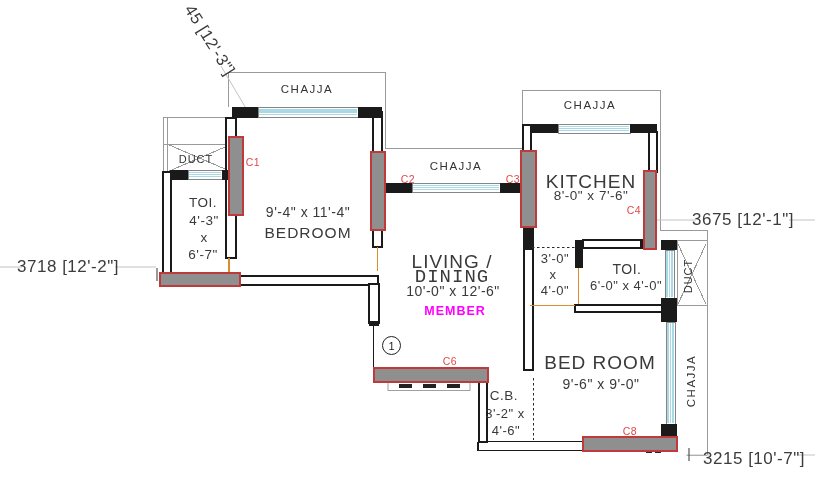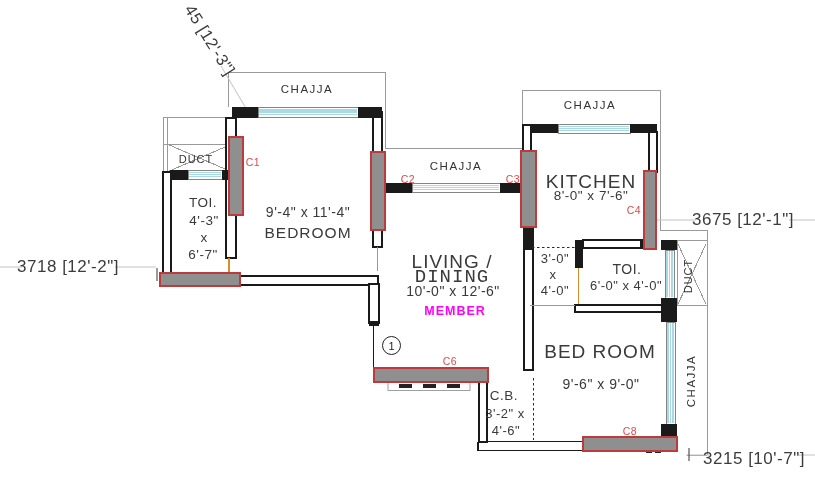--- a/index.html
+++ b/index.html
@@ -168,21 +168,21 @@
   <div class="lbl room" style="left:591px;top:181px;">KITCHEN</div>
   <div class="lbl dims" style="left:591px;top:196px;">8'-0" x 7'-6"</div>
 
   <div class="lbl dims" style="left:555px;top:258px;font-size:13px;">3'-0"</div>
   <div class="lbl dims" style="left:553px;top:274px;font-size:13px;">x</div>
   <div class="lbl dims" style="left:555px;top:290px;font-size:13px;">4'-0"</div>
 
   <div class="lbl dims" style="left:627px;top:269px;font-size:14px;">TOI.</div>
   <div class="lbl dims" style="left:626px;top:285px;font-size:13px;">6'-0" x 4'-0"</div>
 
-  <div class="lbl room" style="left:600px;top:351px;">BED ROOM</div>
+  <div class="lbl room" style="left:600px;top:362px;">BED ROOM</div>
   <div class="lbl dims" style="left:601px;top:384px;font-size:14px;">9'-6" x 9'-0"</div>
 
   <div class="lbl dims" style="left:504px;top:396px;">C.B.</div>
   <div class="lbl dims" style="left:505px;top:413px;font-size:13px;">3'-2" x</div>
   <div class="lbl dims" style="left:506px;top:430px;font-size:13px;">4'-6"</div>
 
   <div class="lbl clabel" style="left:253px;top:162px;">C1</div>
   <div class="lbl clabel" style="left:400px;top:179px;margin-left:8px;">C2</div>
   <div class="lbl clabel" style="left:513px;top:179px;">C3</div>
   <div class="lbl clabel" style="left:634px;top:210px;">C4</div>

